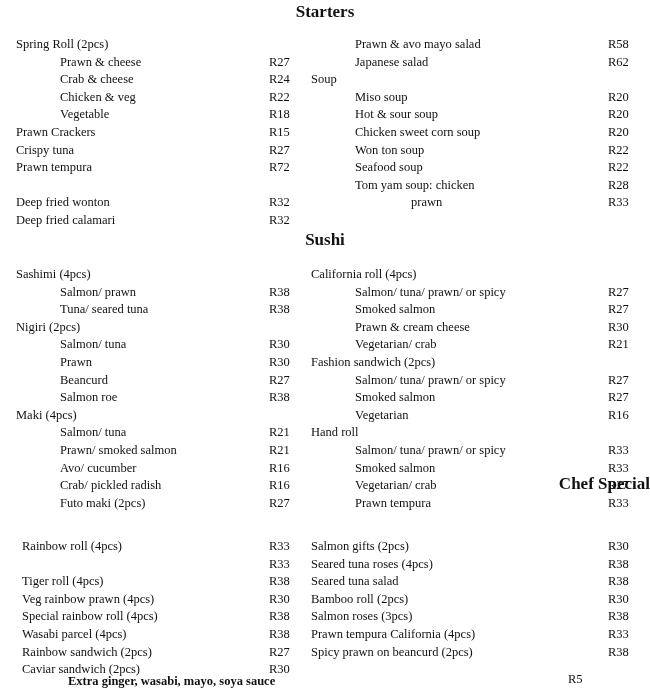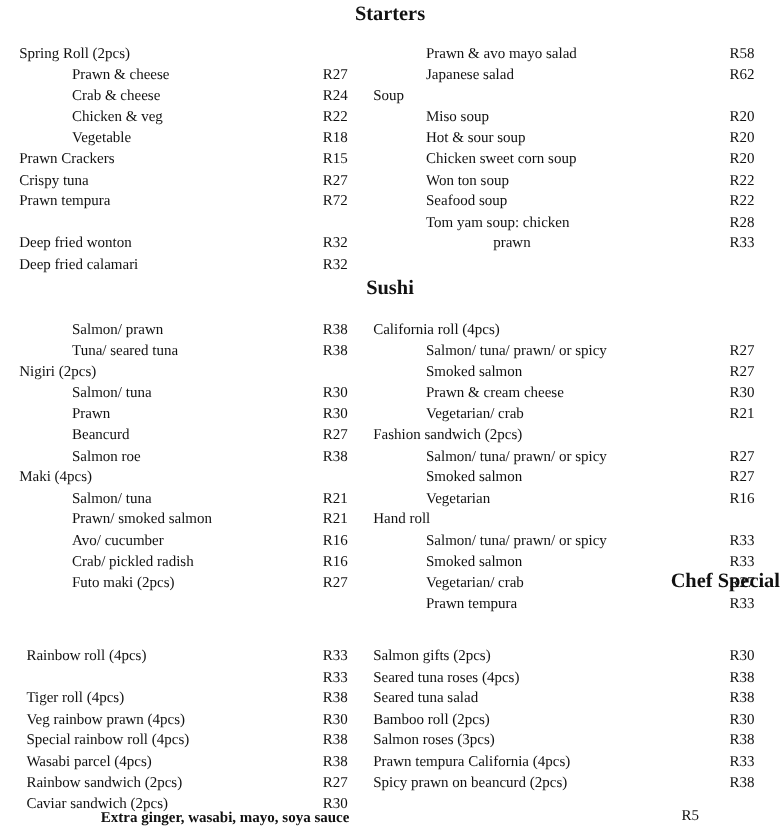--- a/index.html
+++ b/index.html
@@ -72,21 +72,21 @@
   
   #chef-left { left: 22px; top: 538px; width: 290px; }
   #chef-left .price { left: 247px; }
 
   
   #chef-right { left: 311px; top: 538px; width: 330px; }
   #chef-right .price { left: 297px; }
 
   #footer-note {
     position: absolute;
-    left: 84px;
+    left: 68px;
     top: 674px;
     font-size: 12.5px;
     font-weight: bold;
     font-family: "Liberation Serif", serif;
   }
   #footer-price {
     position: absolute;
     left: 568px;
     top: 672px;
     font-size: 12.5px;
@@ -177,20 +177,23 @@
         <span class="price">R28</span>
       </div>
       <div class="row indent3">
         <span class="label">prawn</span>
         <span class="price">R33</span>
       </div>
     </div>
 
   <div class="section-title" id="title-sushi">Sushi</div>
   <div class="col" id="sushi-left">
+      <div class="row indent1">
+        <span class="label">Sashimi     (4pcs)</span>
+      </div>
       <div class="row indent2">
         <span class="label">Salmon/ prawn</span>
         <span class="price">R38</span>
       </div>
       <div class="row indent2">
         <span class="label">Tuna/ seared tuna</span>
         <span class="price">R38</span>
       </div>
       <div class="row indent1">
         <span class="label">Nigiri    (2pcs)</span>

